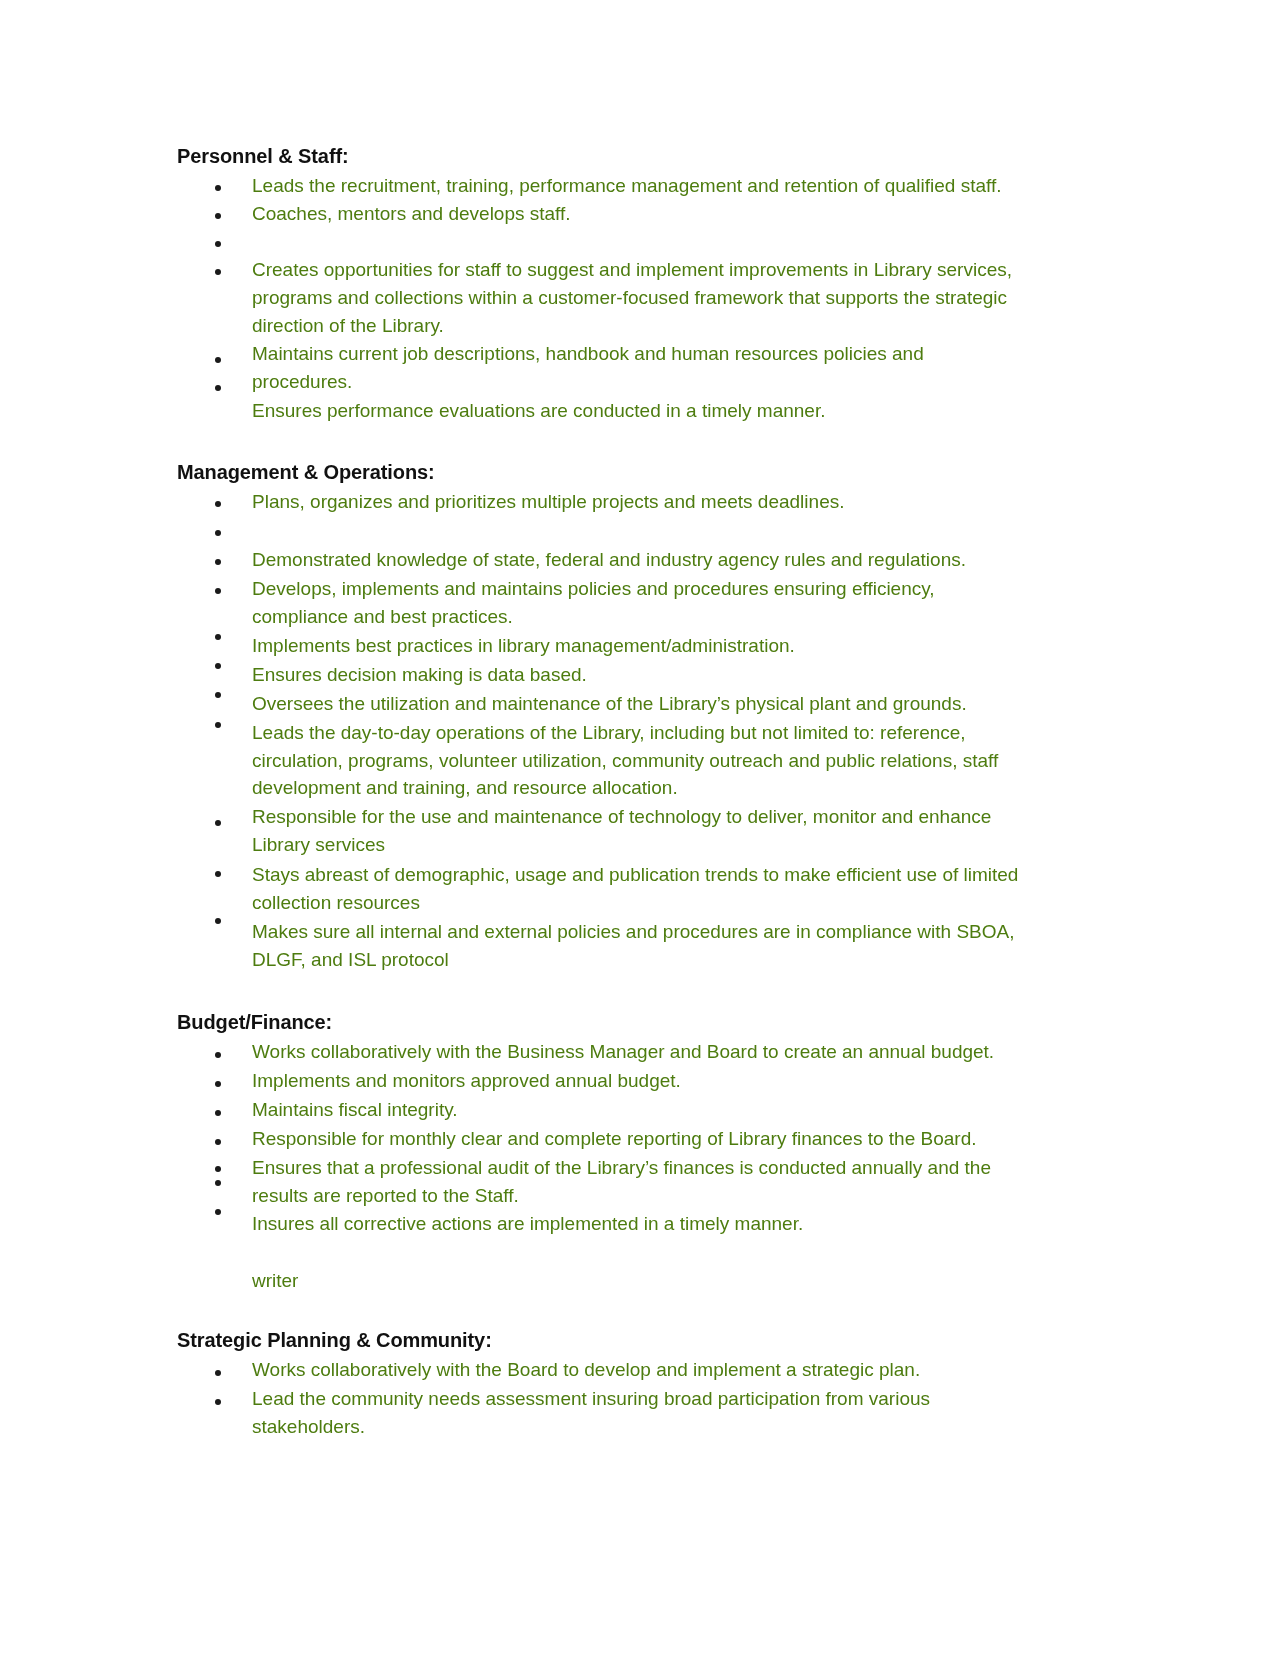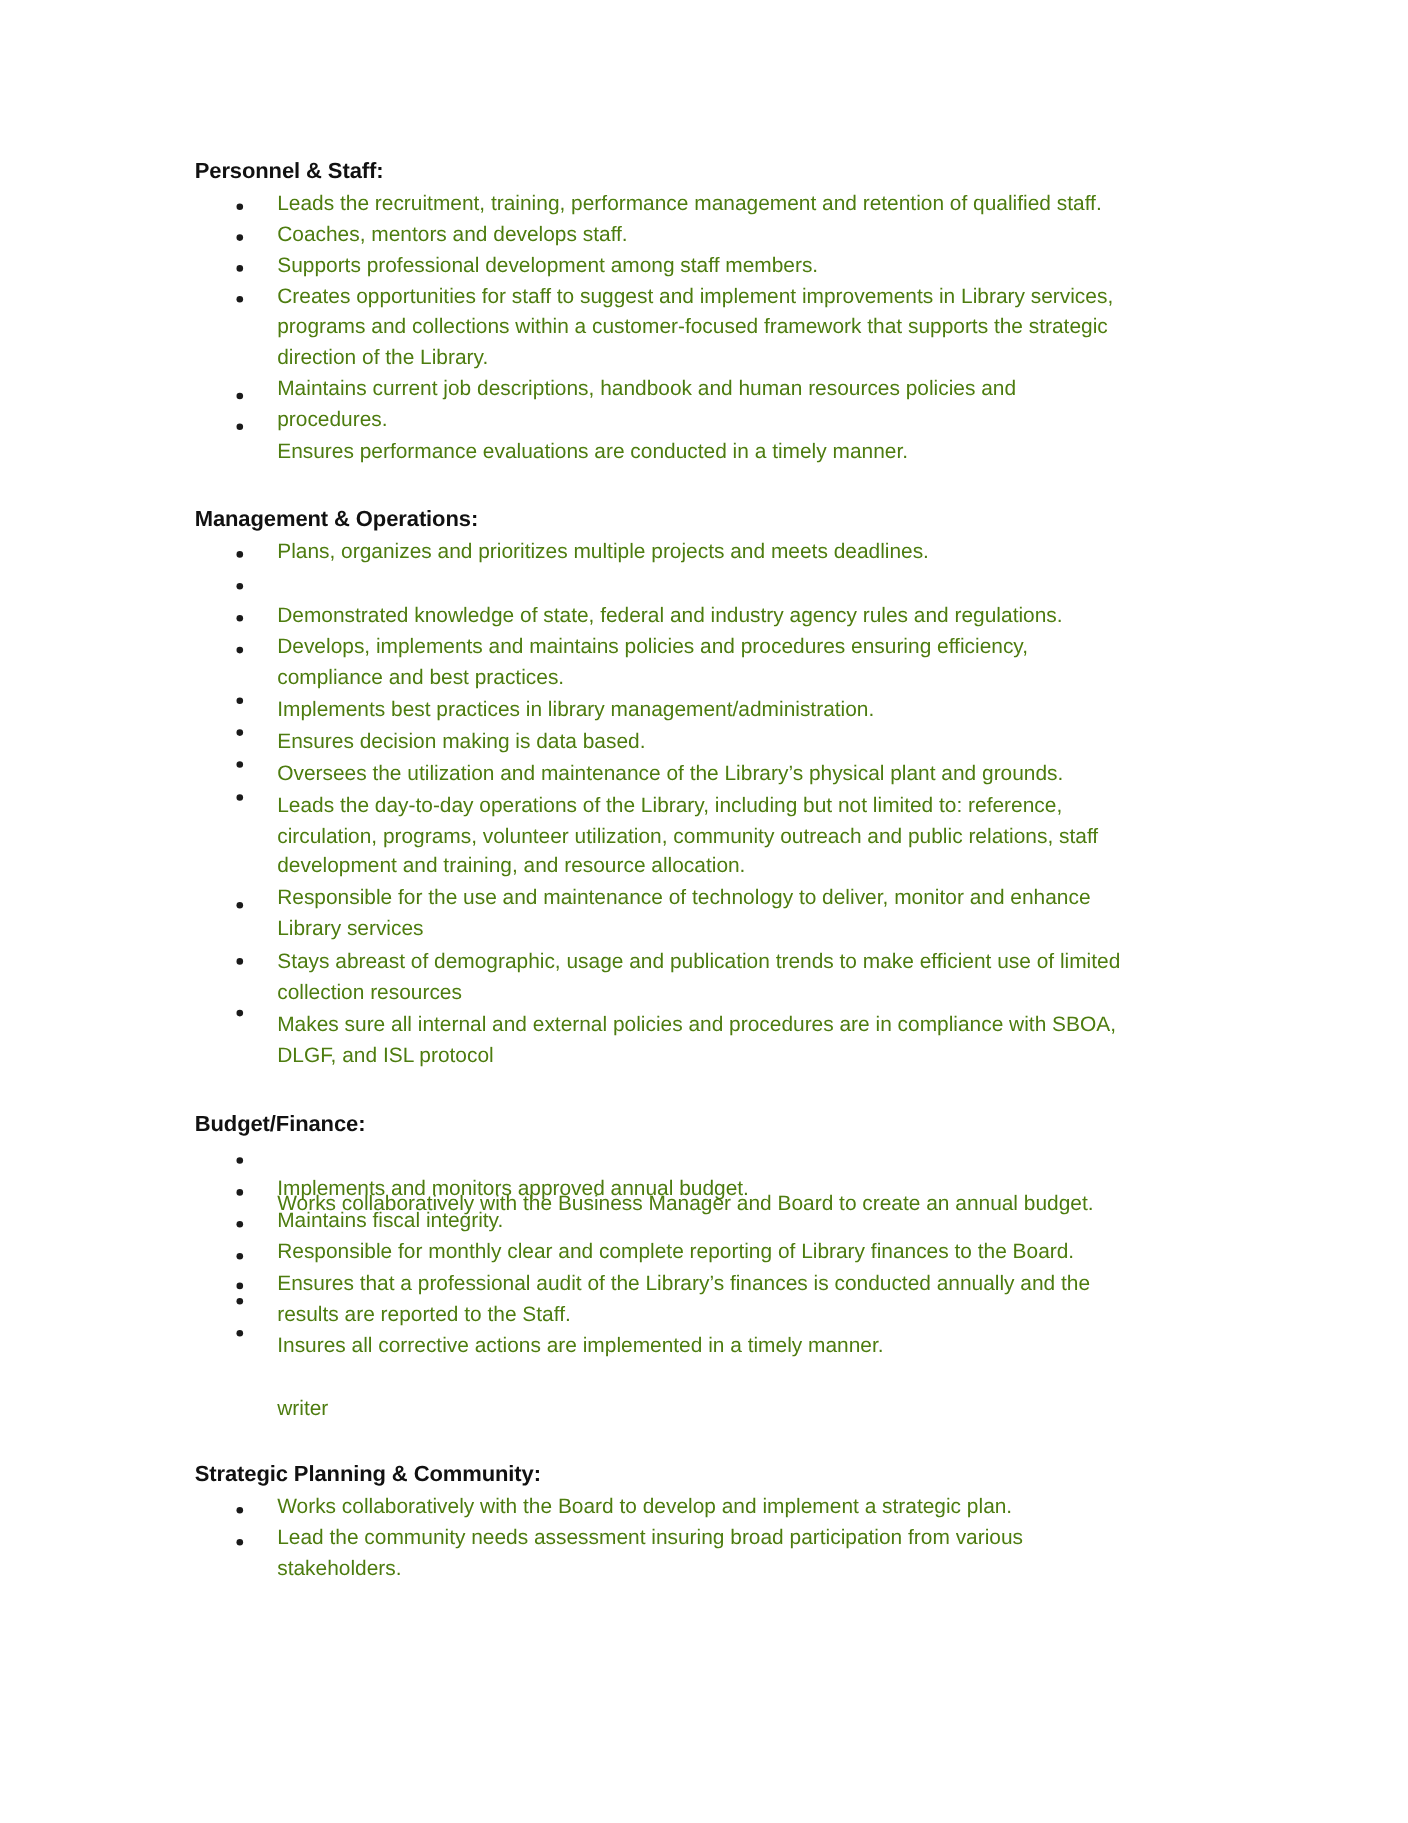--- a/index.html
+++ b/index.html
@@ -14,21 +14,20 @@
 <body>
 
 <div class="page">
 
   <div class="heading" style="top:145px">Personnel &amp; Staff:</div>
   <div class="dot" style="top:185px"></div>
   <div class="line" style="top:175px">Leads the recruitment, training, performance management and retention of qualified staff.</div>
   <div class="dot" style="top:213px"></div>
   <div class="line" style="top:203px">Coaches, mentors and develops staff.</div>
   <div class="dot" style="top:241px"></div>
-  <div class="line" style="top:231px">Supports professional development among staff members.</div>
   <div class="dot" style="top:269px"></div>
   <div class="line" style="top:259px">Creates opportunities for staff to suggest and implement improvements in Library services,</div>
   <div class="line" style="top:287px">programs and collections within a customer-focused framework that supports the strategic</div>
   <div class="line" style="top:315px">direction of the Library.</div>
   <div class="dot" style="top:357px"></div>
   <div class="line" style="top:343px">Maintains current job descriptions, handbook and human resources policies and</div>
   <div class="dot" style="top:385px"></div>
   <div class="line" style="top:371px">procedures.</div>
   <div class="line" style="top:400px">Ensures performance evaluations are conducted in a timely manner.</div>
 
@@ -56,21 +55,21 @@
   <div class="line" style="top:834px">Library services</div>
   <div class="dot" style="top:871px"></div>
   <div class="line" style="top:864px">Stays abreast of demographic, usage and publication trends to make efficient use of limited</div>
   <div class="line" style="top:892px">collection resources</div>
   <div class="dot" style="top:918px"></div>
   <div class="line" style="top:921px">Makes sure all internal and external policies and procedures are in compliance with SBOA,</div>
   <div class="line" style="top:949px">DLGF, and ISL protocol</div>
 
   <div class="heading" style="top:1011px">Budget/Finance:</div>
   <div class="dot" style="top:1052px"></div>
-  <div class="line" style="top:1084px">Works collaboratively with the Business Manager and Board to create an annual budget.</div>
+  <div class="line" style="top:1041px">Works collaboratively with the Business Manager and Board to create an annual budget.</div>
   <div class="dot" style="top:1081px"></div>
   <div class="line" style="top:1070px">Implements and monitors approved annual budget.</div>
   <div class="dot" style="top:1110px"></div>
   <div class="line" style="top:1099px">Maintains fiscal integrity.</div>
   <div class="dot" style="top:1139px"></div>
   <div class="line" style="top:1128px">Responsible for monthly clear and complete reporting of Library finances to the Board.</div>
   <div class="dot" style="top:1166px"></div>
   <div class="dot" style="top:1180px"></div>
   <div class="line" style="top:1157px">Ensures that a professional audit of the Library’s finances is conducted annually and the</div>
   <div class="line" style="top:1185px">results are reported to the Staff.</div>

